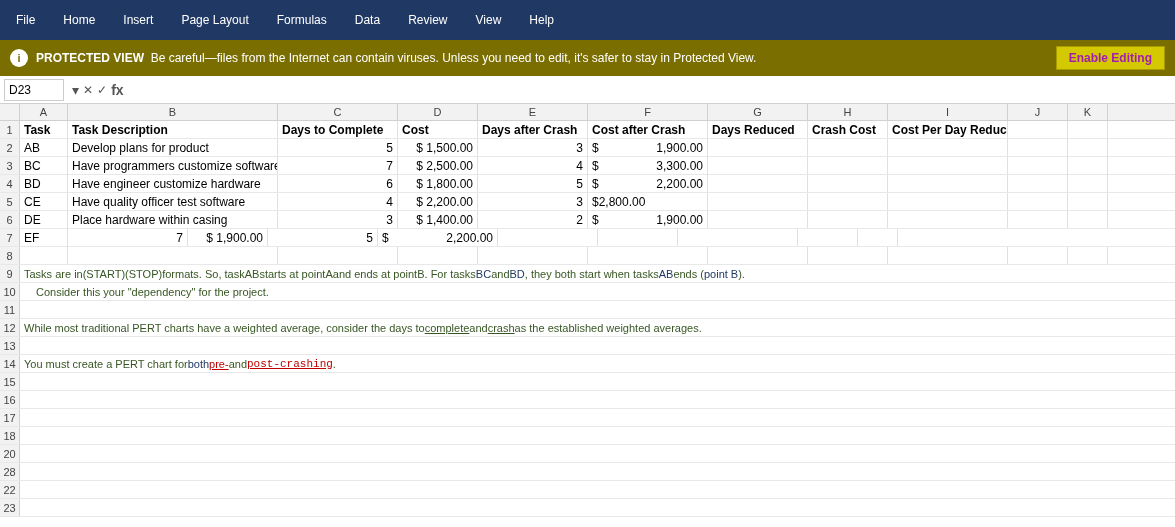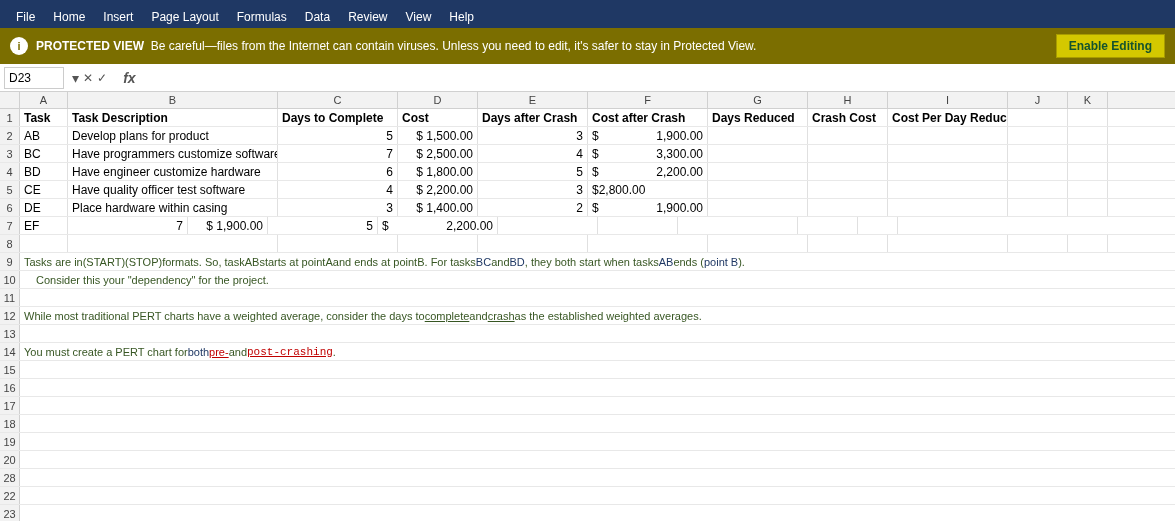--- a/index.html
+++ b/index.html
@@ -3,24 +3,24 @@
   <meta charset="utf-8">
   <style>
     * { margin: 0; padding: 0; box-sizing: border-box; }
     body { font-family: 'Segoe UI', Arial, sans-serif; font-size: 12px; background: #fff; overflow: hidden; }
 
     
     .menu-bar {
       background: #1f3864;
       color: #fff;
       display: flex;
-      align-items: flex-end;
-      height: 28px;
+      align-items: center;
+      height: 40px;
       padding: 0 8px;
-      gap: 2px;
+      gap: 12px;
     }
     .menu-item {
       padding: 4px 8px;
       cursor: pointer;
       font-size: 12px;
     }
 
     
     .protected-bar {
       background: #7b6e00;
@@ -41,21 +41,21 @@
       align-items: center;
       justify-content: center;
       color: #7b6e00;
       font-weight: bold;
       font-size: 11px;
       flex-shrink: 0;
     }
     .protected-text { flex: 1; font-size: 12px; }
     .enable-editing-btn {
       background: #d4c800;
-      color: #14532d;
+      color: #a21caf;
       border: 1px solid #a89c00;
       padding: 4px 12px;
       cursor: pointer;
       font-size: 12px;
       font-weight: 600;
       white-space: nowrap;
     }
 
     
     .formula-bar {
@@ -205,21 +205,21 @@
   </span>
   <button class="enable-editing-btn">Enable Editing</button>
 </div>
 
 <div class="formula-bar">
   <input class="cell-ref-box" value="D23" style="">
   <div class="formula-icons">
     <span>▾</span>
     <span style="font-size:12px;">✕</span>
     <span style="font-size:12px;">✓</span>
-    <span style="font-style:italic; font-weight:bold;margin-left:12px;">fx</span>
+    <span style="font-weight:bold;">fx</span>
   </div>
   <input class="formula-input" value="" style="">
 </div>
 
 <div class="spreadsheet">
 
   <div class="col-headers">
     <div class="row-num-header"></div>
     <div class="col-header col-a">A</div>
     <div class="col-header col-b">B</div>
@@ -421,24 +421,20 @@
       </div>
     <div class="grid-row">
         <div class="row-num">17</div>
         <div class="merged-cell"></div>
       </div>
     <div class="grid-row">
         <div class="row-num">18</div>
         <div class="merged-cell"></div>
       </div>
     <div class="grid-row">
-        <div class="row-num">19</div>
-        <div class="merged-cell"></div>
-      </div>
-    <div class="grid-row">
         <div class="row-num">20</div>
         <div class="merged-cell"></div>
       </div>
     <div class="grid-row">
         <div class="row-num">28</div>
         <div class="merged-cell"></div>
       </div>
     <div class="grid-row">
         <div class="row-num">22</div>
         <div class="merged-cell"></div>

